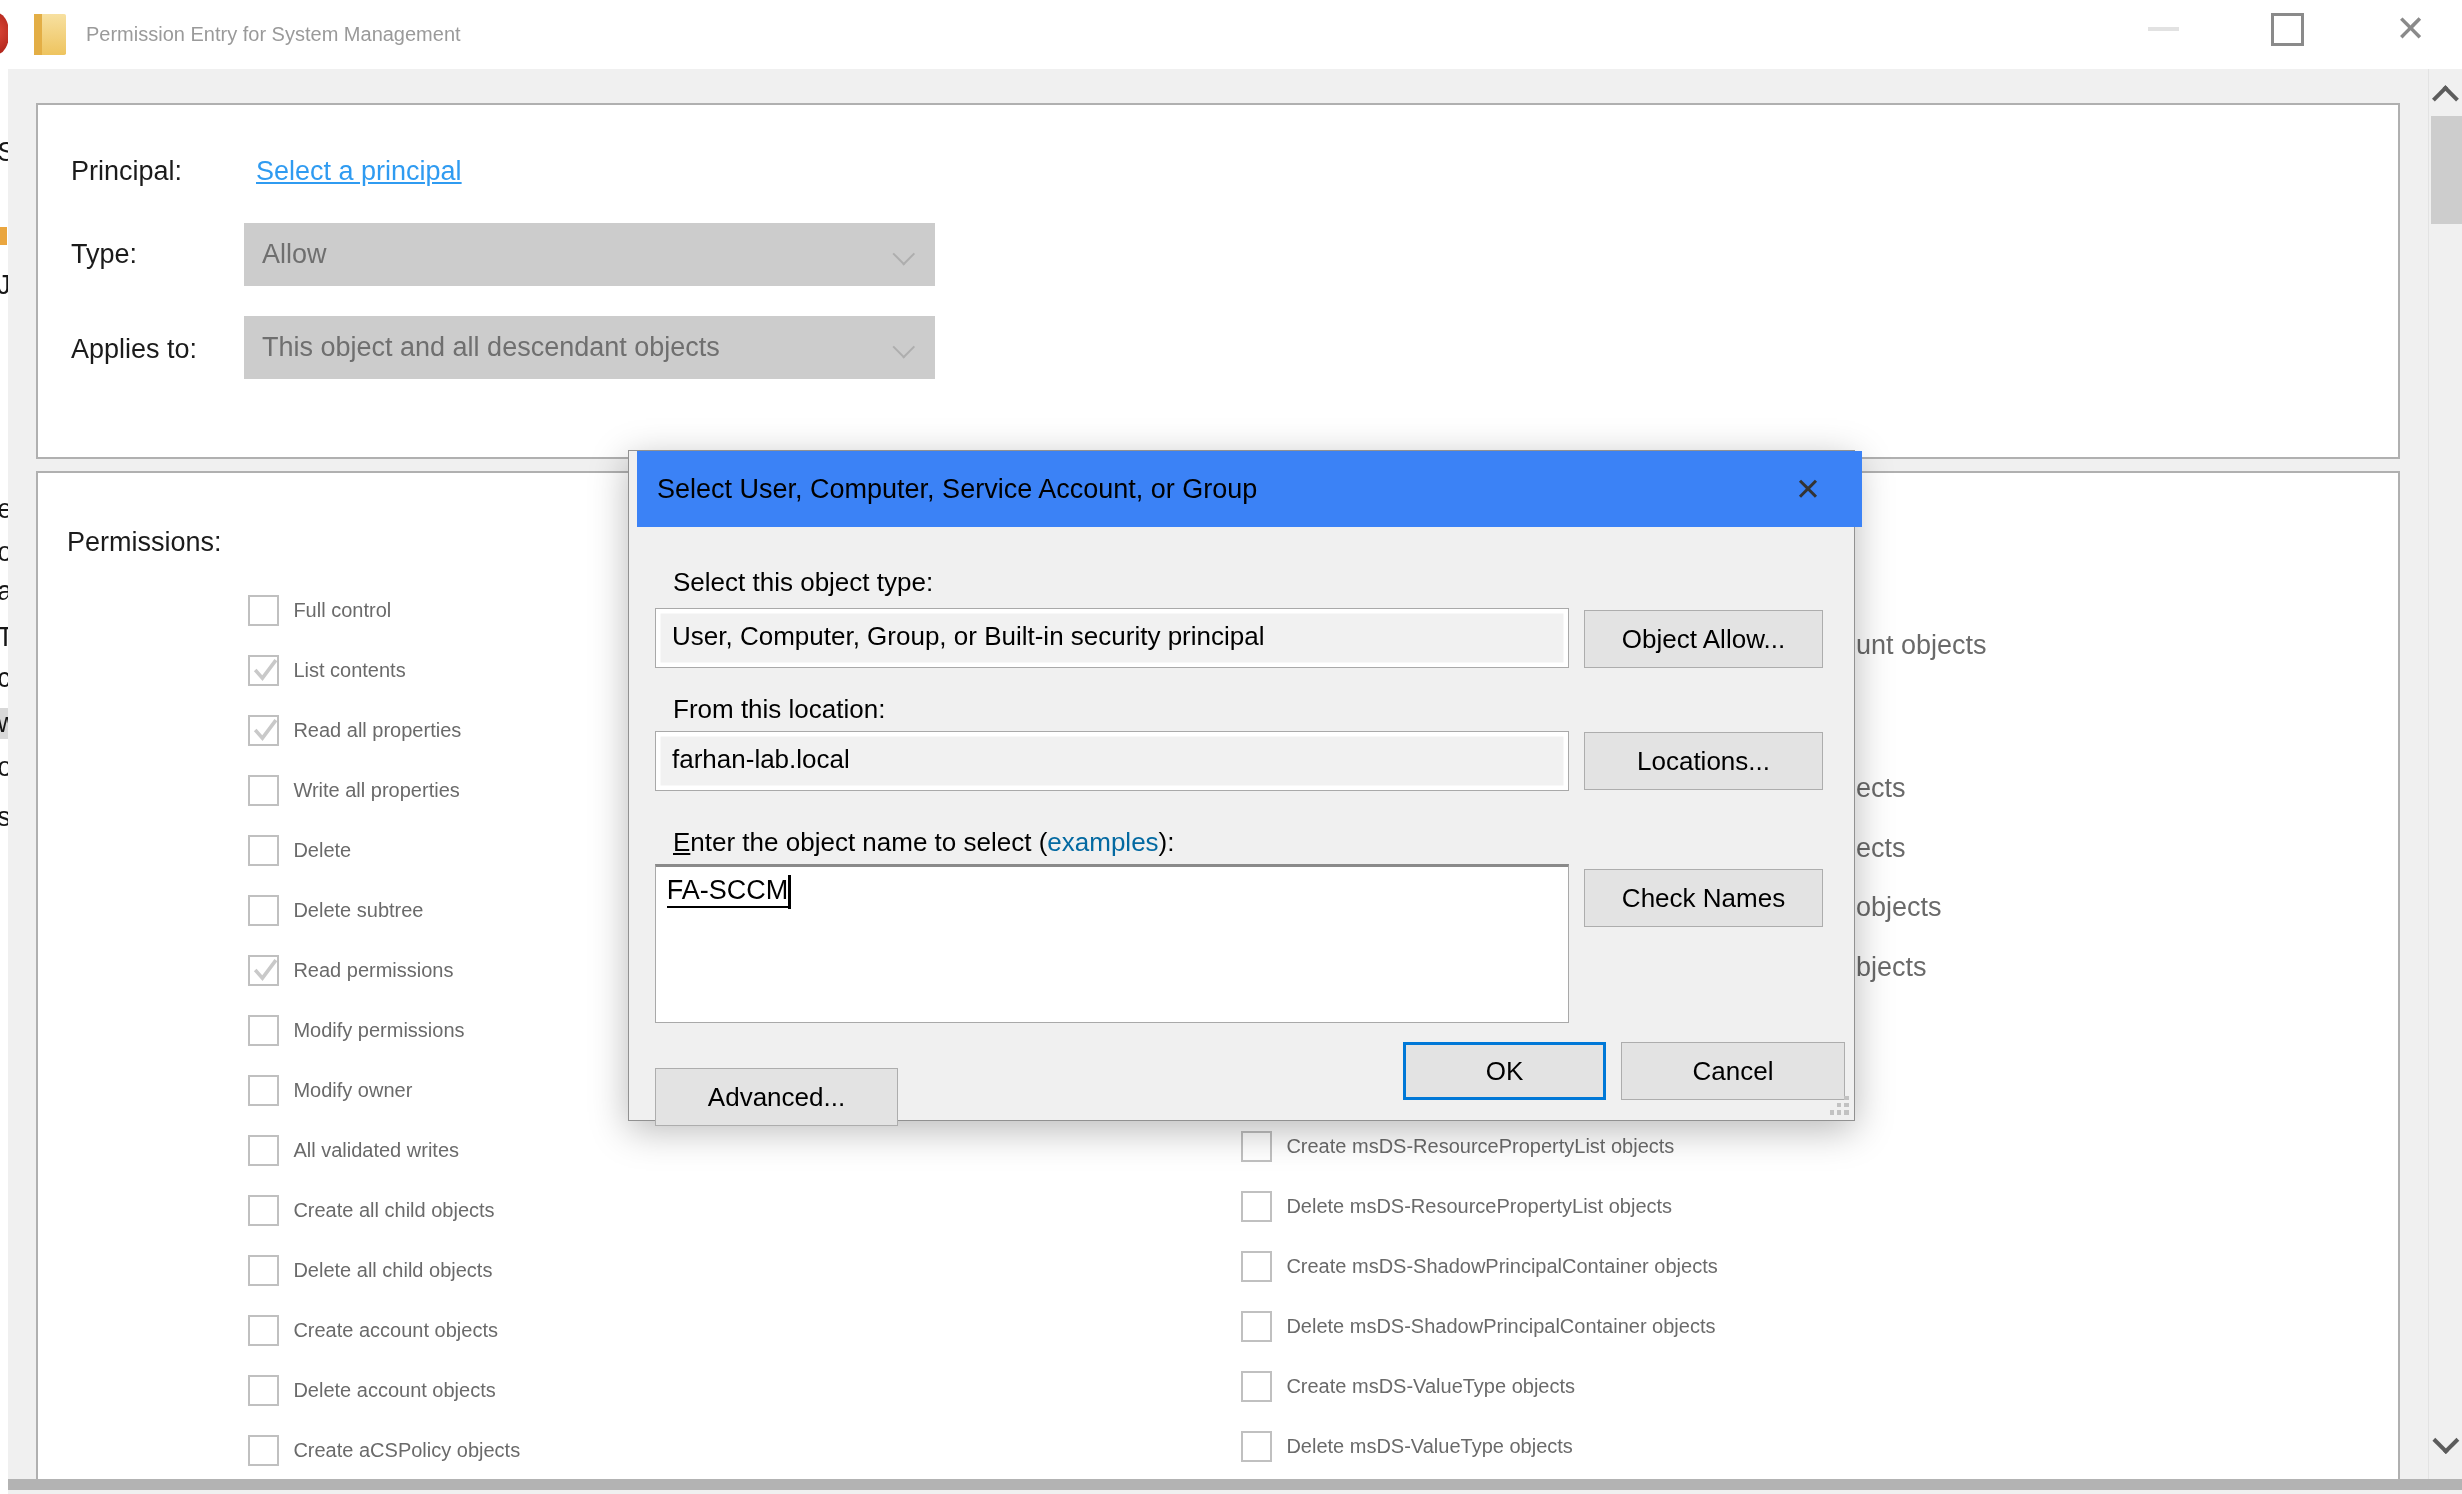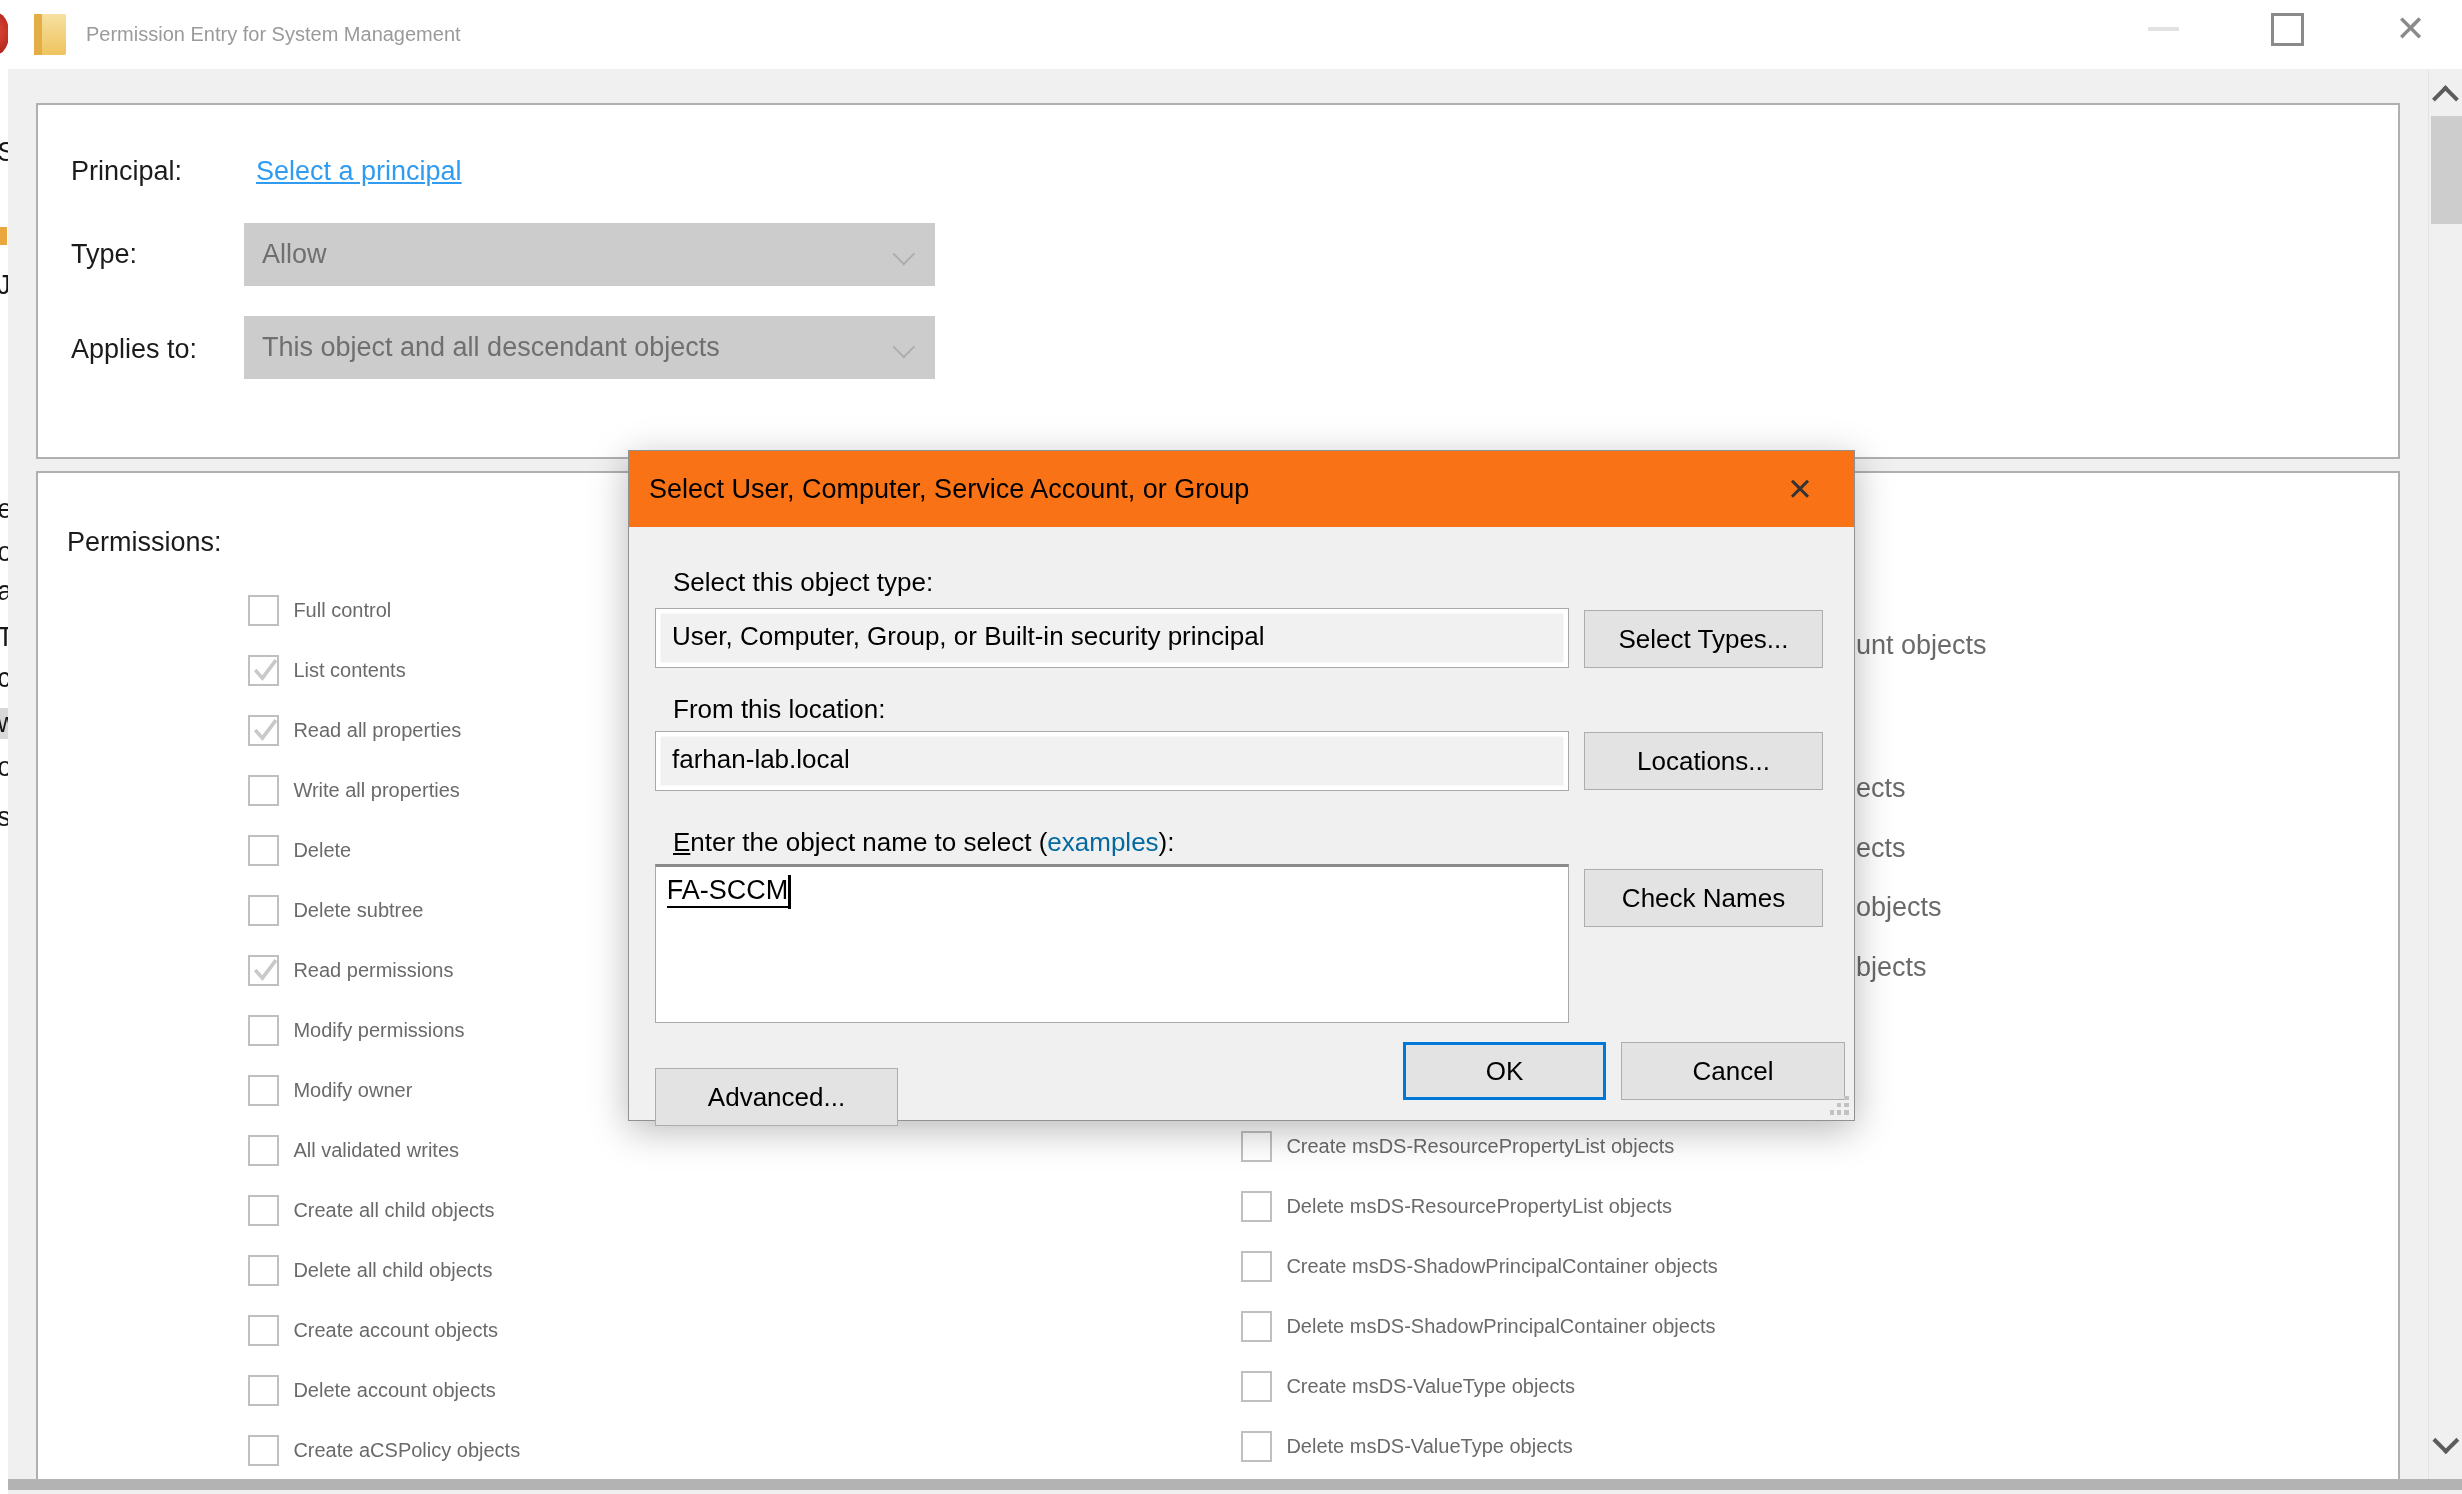--- a/index.html
+++ b/index.html
@@ -52,21 +52,21 @@
   
   .behind-strip{left:0;top:0;width:8px;height:1494px;background:#ffffff;overflow:hidden;z-index:4;}
   .edge-letter{position:absolute;left:-2.7px;font-size:27px;color:#161616;line-height:31px;}
   .edge-letter.hl{background:#d8d8d8;width:10.8px;}
   .red-blob{position:absolute;left:-14.4px;top:12.6px;width:23.4px;height:41px;background:radial-gradient(circle at 35% 45%,#e04b3b,#a81d14);border-radius:50%;}
   .orange-blob{position:absolute;left:-4.5px;top:227px;width:11.7px;height:18px;background:#eaa63f;}
 
   
   .dialog{left:628px;top:450px;width:1225px;height:669px;background:#f0f0f0;border:1.8px solid #919191;
           box-shadow:0 9px 36px rgba(0,0,0,.28);z-index:10;}
-  .dlg-titlebar{left:0;top:0;width:100%;height:76px;background:#f97316;}
+  .dlg-titlebar{left:8px;top:0;width:100%;height:76px;background:#3b82f6;}
   .dlg-title{left:20px;top:0;height:76px;line-height:76px;font-size:27px;color:#000;white-space:nowrap;}
   .dlg-close{right:27px;top:0;height:76px;width:54px;display:flex;align-items:center;justify-content:center;font-size:31px;color:#333;}
   .dlg-label{font-size:26px;color:#000;line-height:32px;white-space:nowrap;}
   .accel{display:inline-block;}
   .accel::first-letter{text-decoration:underline;}
   .examples-link{color:#0369a1;cursor:pointer;}
   .dlg-field{left:26px;width:912px;height:58px;background:#f1f1f1;border:1.8px solid #a9a9a9;box-shadow:inset 0 0 0 4.5px #ffffff;}
   .dlg-field .txt{position:absolute;left:16px;top:0;height:54px;line-height:54px;font-size:26px;color:#000;white-space:nowrap;}
   .dlg-btn{height:58px;background:#e3e3e3;border:1.8px solid #adadad;display:flex;align-items:center;justify-content:center;
            font-size:26px;color:#000;box-sizing:border-box;white-space:nowrap;}
@@ -299,21 +299,21 @@
       <div class="abs dlg-title">Select User, Computer, Service Account, or Group</div>
       <div class="abs dlg-close">
           <span>✕</span>
         </div>
     </div>
 
     <div class="abs dlg-label" style="left:44px;top:115px;">Select this object type:</div>
     <div class="abs dlg-field" style="top:157px;">
       <span class="txt">User, Computer, Group, or Built-in security principal</span>
     </div>
-    <div class="abs dlg-btn btn-objtypes">Select Types...</div>
+    <div class="abs dlg-btn btn-objtypes">Object Allow...</div>
 
     <div class="abs dlg-label" style="left:44px;top:242px;">From this location:</div>
     <div class="abs dlg-field" style="top:280px;">
       <span class="txt">farhan-lab.local</span>
     </div>
     <div class="abs dlg-btn btn-locations">Locations...</div>
 
     <div class="abs dlg-label" style="left:44px;top:375px;">
       <span class="accel">Enter the object name to select (</span><a class="examples-link">examples</a><span>):</span>
     </div>

